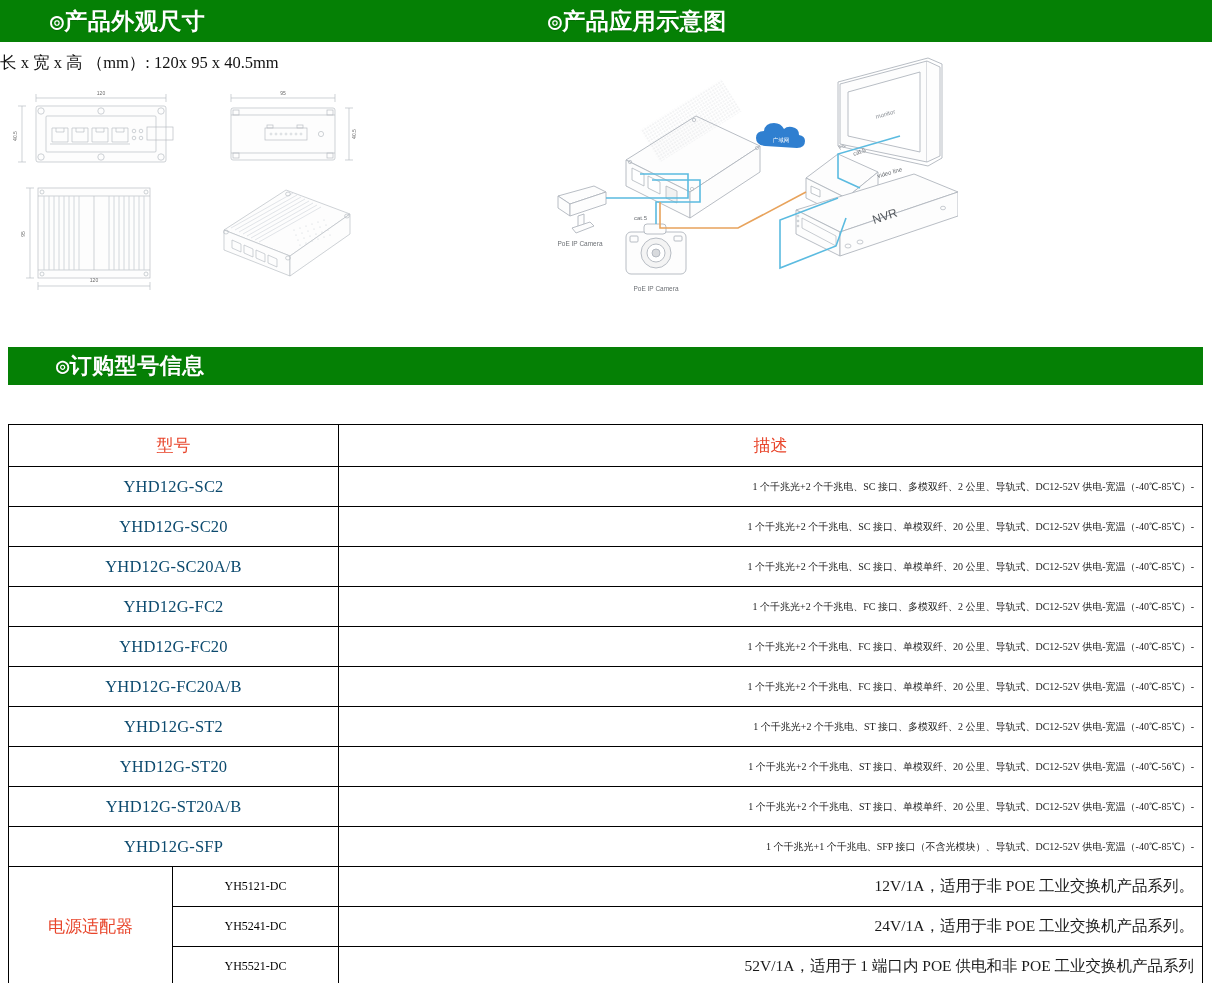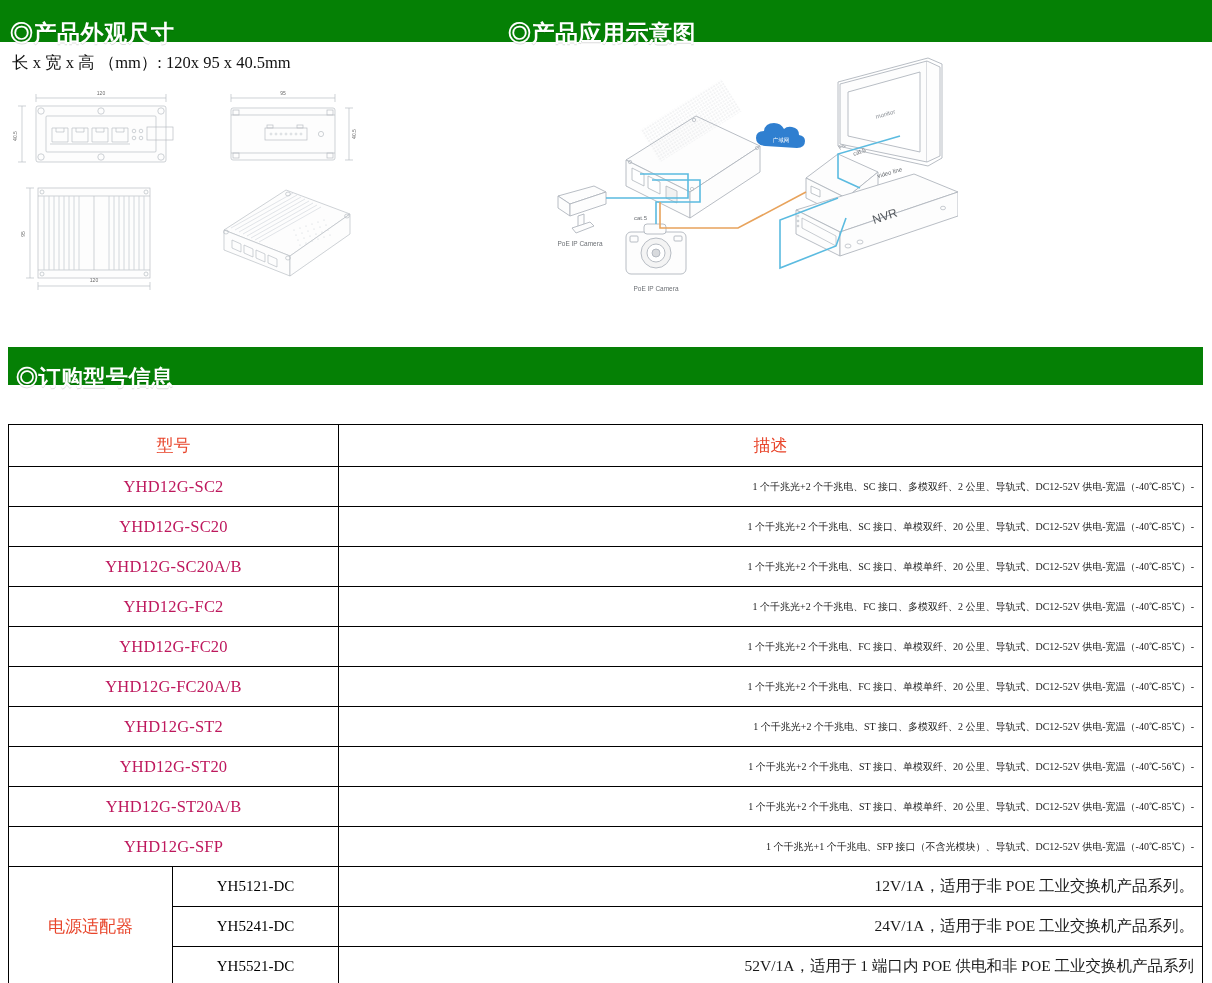--- a/index.html
+++ b/index.html
@@ -12,34 +12,35 @@
   }
   .page { position: relative; width: 1212px; height: 983px; }
 
   
   .bar-row {
     position: absolute; left: 0; top: 0;
     width: 1212px; height: 42px;
     background: #058005;
   }
   .bar-title {
-    position: absolute; top: 12px; height: 42px;
+    position: absolute; top: 0; height: 42px;
     display: flex; align-items: center;
     color: #ffffff;
-    font-family: Liberation Sans, sans-serif;
+    font-family: Liberation Mono, monospace;
     font-size: 23px; font-weight: 700;
     letter-spacing: .5px;
     white-space: nowrap;
     text-shadow: 0 1px 0 rgba(0,0,0,.15);
+    margin-left: 40px;
   }
   #bar-title-1 { left: 10px; }
   #bar-title-2 { left: 508px; }
 
   .dim-line {
-    position: absolute; left: 12px; top: 52px;
+    position: absolute; left: 0; top: 52px;
     font-family: "Liberation Serif", serif;
     font-size: 16.5px; color: #111; white-space: nowrap;
   }
 
   
   .bar2 {
     position: absolute; left: 8px; top: 347px;
     width: 1195px; height: 38px;
     background: #058005;
   }
@@ -74,42 +75,42 @@
     text-align: center;
     color: #e8442a;
     font-size: 17px;
     font-weight: 700;
   }
   .model-cell {
     height: 40px;
     text-align: center;
     font-size: 16.5px;
     font-weight: 700;
-    color: #be185d;
+    color: #0c4a6e;
     letter-spacing: .2px;
   }
   .desc-cell {
     height: 40px;
     text-align: right;
     font-size: 10px;
     color: #1a1a1a;
     white-space: nowrap;
     padding-left: 14px;
   }
   .group-cell {
     text-align: center;
     color: #e8442a;
     font-size: 17px;
     font-weight: 700;
     vertical-align: middle;
   }
   .adapter-model {
     height: 38px;
     text-align: center;
-    font-size: 15px;
+    font-size: 12px;
     font-weight: 700;
     color: #000;
   }
   .adapter-desc {
     height: 38px;
     text-align: right;
     font-size: 15.5px;
     color: #1a1a1a;
     white-space: nowrap;
     padding-left: 14px;

